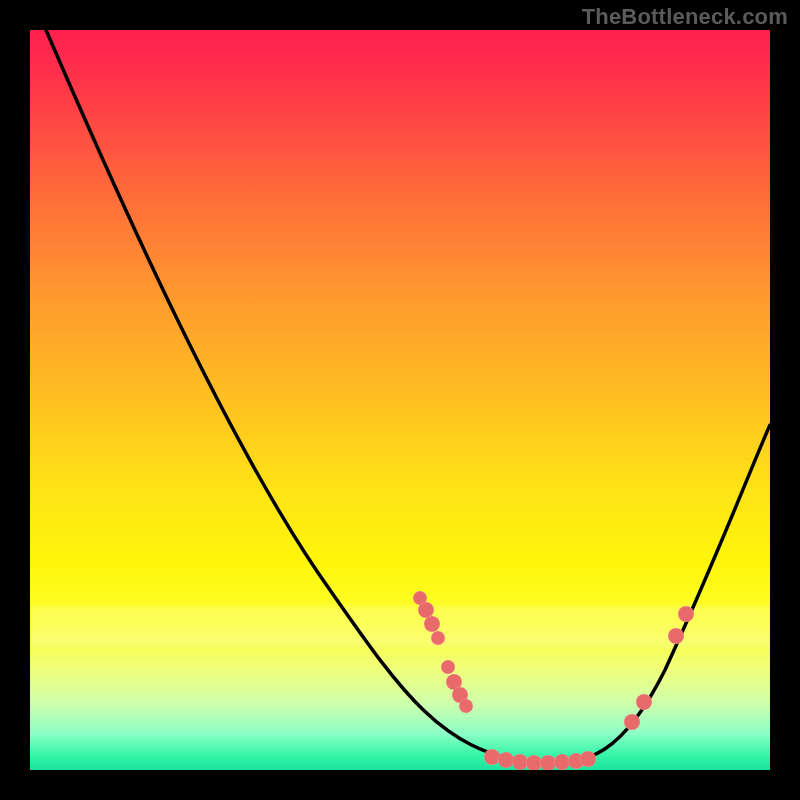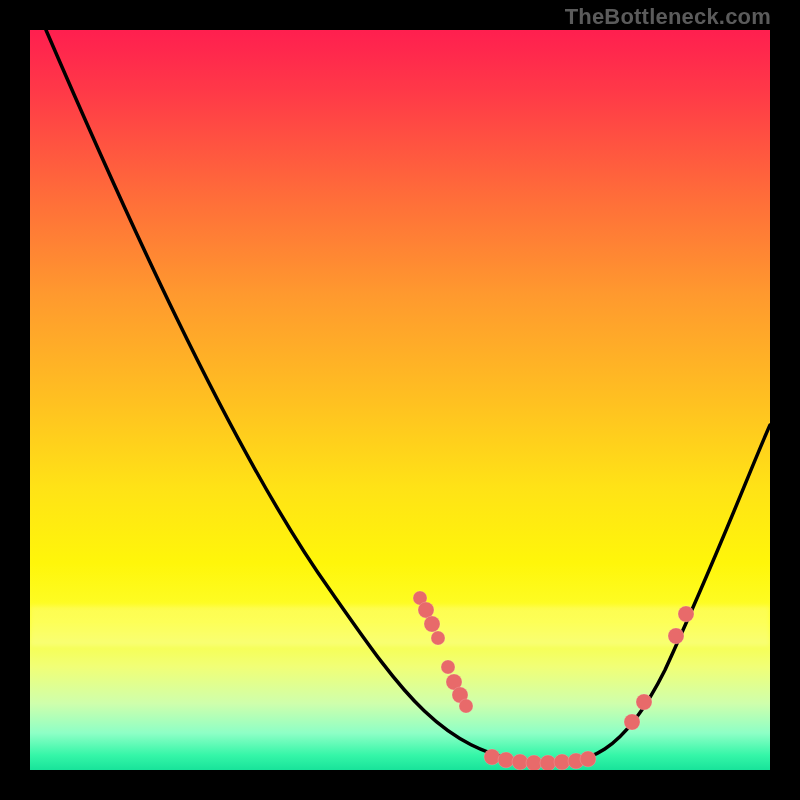--- a/index.html
+++ b/index.html
@@ -6,21 +6,21 @@
   html, body { width: 800px; height: 800px; overflow: hidden; background: #000; }
   .frame {
     position: relative;
     width: 800px;
     height: 800px;
     background: #000;
   }
   .watermark {
     position: absolute;
     top: 4px;
-    right: 29px;
+    right: 12px;
     font-family: Arial, Helvetica, sans-serif;
     font-size: 22px;
     font-weight: bold;
     color: #5b5b5b;
     letter-spacing: 0.2px;
     z-index: 20;
   }
   .plot-area {
     position: absolute;
     left: 30px;

